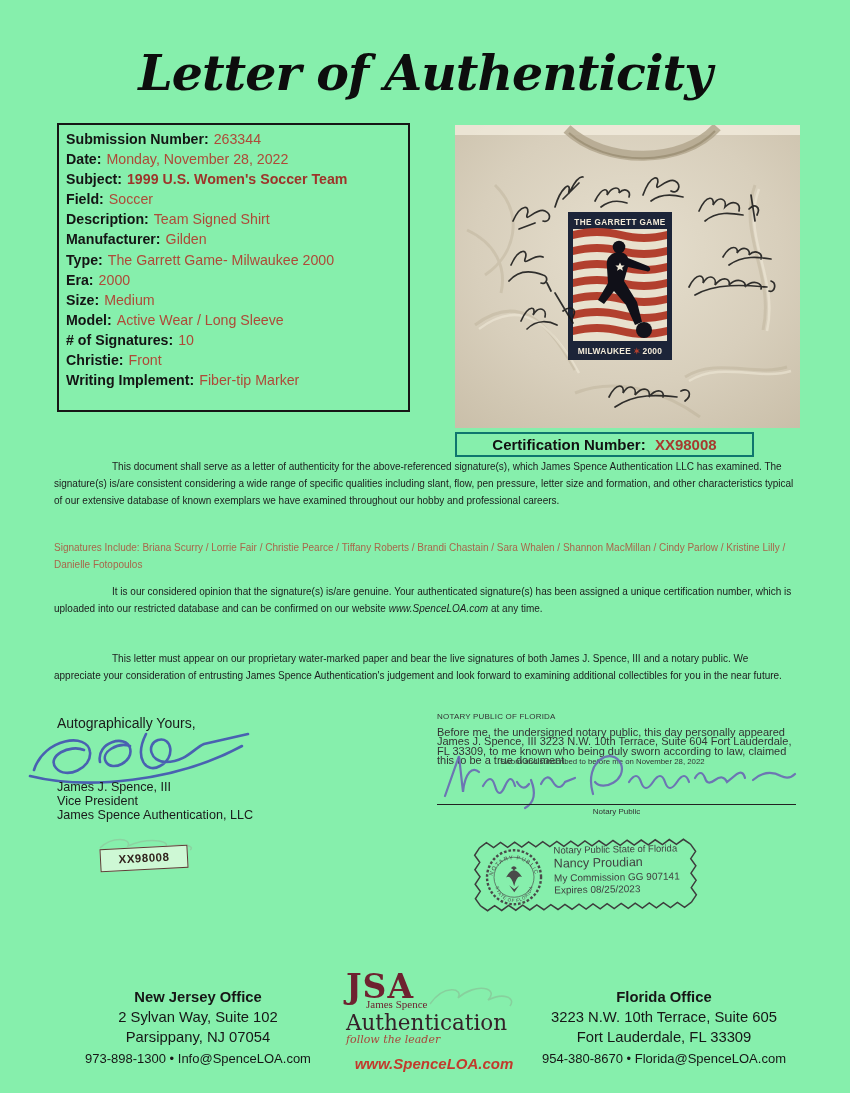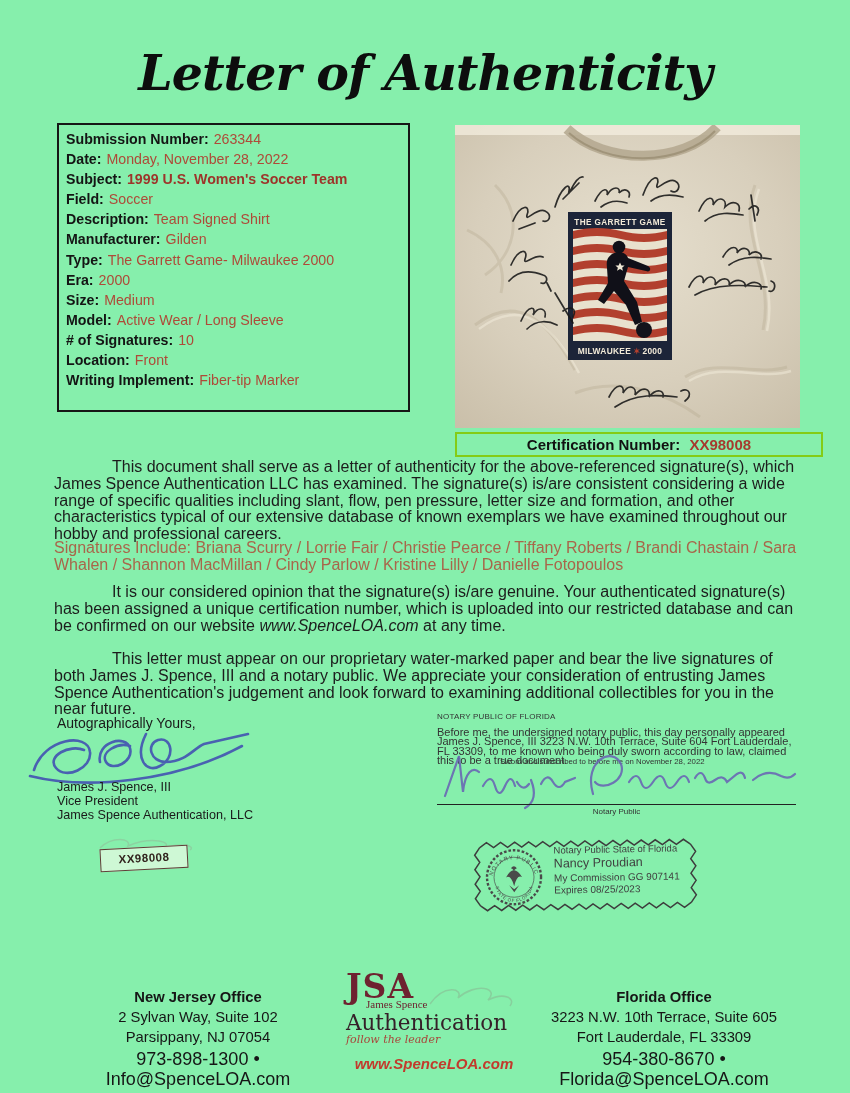--- a/index.html
+++ b/index.html
@@ -17,27 +17,27 @@
               box-sizing:border-box;padding:4px 4px 0 7px;background:transparent;}
   .drow{height:20.1px;line-height:20.1px;font-size:14.2px;white-space:nowrap;}
   .dlbl{font-weight:bold;color:#141414;margin-right:5px;}
   .dval{color:#ae4a38;}
   .drow:nth-child(3) .dval{font-weight:bold;color:#9d342a;}
 
   
   #shirtPhoto{left:455px;top:125px;width:345px;height:303px;}
 
   
-  #certBar{left:455px;top:432px;width:368px;height:25px;border:2px solid #84cc16;
+  #certBar{left:455px;top:432px;width:299px;height:25px;border:2px solid #0f766e;
            box-sizing:border-box;text-align:center;line-height:21px;font-size:15px;}
   #certBar .clbl{font-weight:bold;color:#111;}
   #certBar .cval{font-weight:bold;color:#a63a2e;margin-left:5px;}
 
   
-  .para{left:54px;width:743px;font-size:16px;line-height:16.8px;color:#1c1c1c;text-align:left;}
+  .para{left:54px;width:743px;font-size:10px;line-height:16.8px;color:#1c1c1c;text-align:left;}
   .indent{text-indent:58px;}
   #p1{top:459px;}
   #sigInclude{top:540px;color:#a8664a;}
   #p2{top:584px;}
   #p3{top:651px;}
   .site{font-style:italic;}
 
   
   #salutation{left:57px;top:715px;font-size:14px;}
   #spenceSig{left:26px;top:718px;width:240px;height:90px;pointer-events:none;}
@@ -67,21 +67,21 @@
   #st1{top:12px;font-size:9.5px;}
   #st2{top:24px;font-size:12.5px;}
   #st3{top:40px;font-size:10px;}
   #st4{top:52px;font-size:10px;}
 
   
   .office{width:292px;text-align:center;font-size:14.8px;line-height:20px;color:#161616;}
   #njOffice{left:52px;top:987px;}
   #flOffice{left:518px;top:987px;}
   .office .otitle{font-weight:bold;}
-  .office .ophone{margin-top:2px;font-size:18px;}
+  .office .ophone{margin-top:2px;font-size:13px;}
 
   #logoBlock{left:346px;top:972px;width:176px;}
   #logoScribble{position:absolute;left:78px;top:2px;width:95px;height:46px;opacity:.28;}
   #logoJSA{font-family:"DejaVu Serif",serif;font-weight:bold;font-size:33px;color:#6e2230;
            line-height:30px;letter-spacing:1px;}
   #logoName{font-family:Liberation Serif, serif;font-size:11px;color:#6e2230;margin:-4px 0 0 20px;}
   #logoWord{font-family:"DejaVu Serif",serif;font-size:21.5px;color:#352028;margin-top:0;}
   #logoTag{font-family:"DejaVu Serif",serif;font-style:italic;font-size:11px;color:#a8463a;
            margin:-2px 4px 0 0;}
   #logoSite{font-weight:bold;font-style:italic;font-size:15px;color:#c23a2c;text-align:center;margin-top:9px;}
@@ -98,21 +98,21 @@
     <div class="drow"><span class="dlbl">Date:</span><span class="dval">Monday, November 28, 2022</span></div>
     <div class="drow"><span class="dlbl">Subject:</span><span class="dval">1999 U.S. Women's Soccer Team</span></div>
     <div class="drow"><span class="dlbl">Field:</span><span class="dval">Soccer</span></div>
     <div class="drow"><span class="dlbl">Description:</span><span class="dval">Team Signed Shirt</span></div>
     <div class="drow"><span class="dlbl">Manufacturer:</span><span class="dval">Gilden</span></div>
     <div class="drow"><span class="dlbl">Type:</span><span class="dval">The Garrett Game- Milwaukee 2000</span></div>
     <div class="drow"><span class="dlbl">Era:</span><span class="dval">2000</span></div>
     <div class="drow"><span class="dlbl">Size:</span><span class="dval">Medium</span></div>
     <div class="drow"><span class="dlbl">Model:</span><span class="dval">Active Wear / Long Sleeve</span></div>
     <div class="drow"><span class="dlbl"># of Signatures:</span><span class="dval">10</span></div>
-    <div class="drow"><span class="dlbl">Location:</span><span class="dval">Front</span></div>
+    <div class="drow"><span class="dlbl">Christie:</span><span class="dval">Front</span></div>
     <div class="drow"><span class="dlbl">Writing Implement:</span><span class="dval">Fiber-tip Marker</span></div>
   </div>
 
   <svg id="shirtPhoto" class="abs" viewBox="0 0 345 303">
     <defs>
       <radialGradient id="bgGrad" cx="50%" cy="42%" r="80%">
         <stop offset="0%" stop-color="#e6dfce"></stop>
         <stop offset="55%" stop-color="#d8cfbc"></stop>
         <stop offset="100%" stop-color="#c8bda7"></stop>
       </radialGradient>

